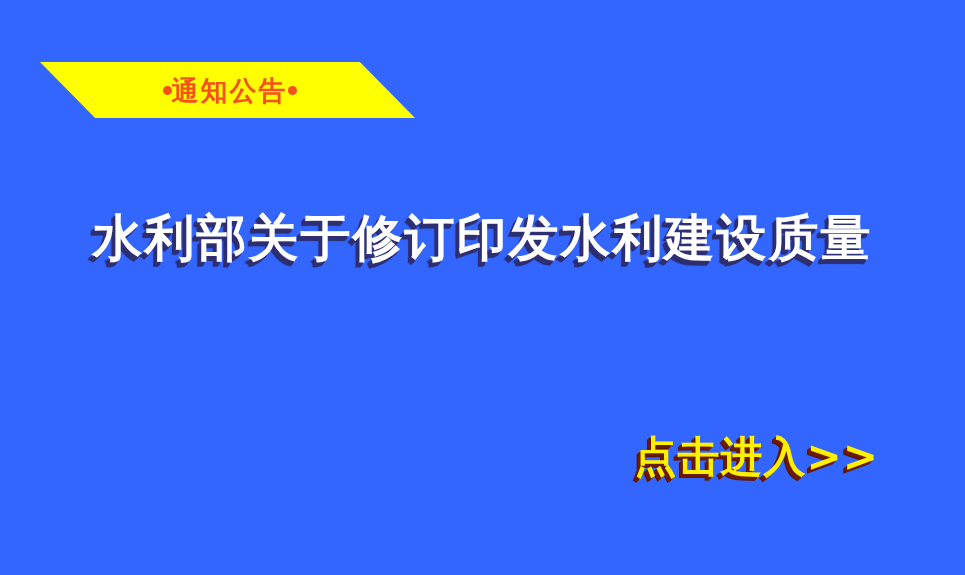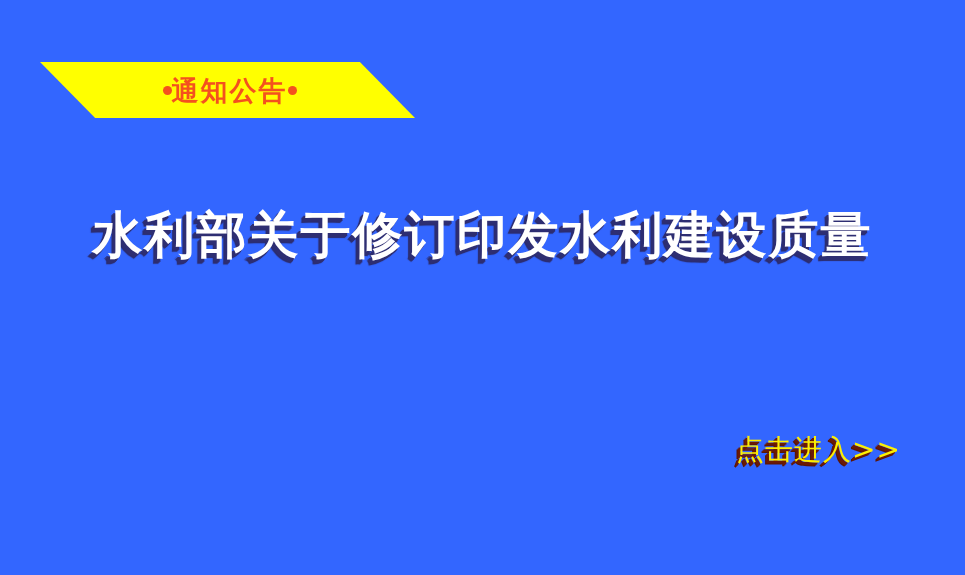--- a/index.html
+++ b/index.html
@@ -68,34 +68,34 @@
     color: #FFFFFF;
     font-size: 50px;
     font-weight: bold;
     line-height: 1.34;
     letter-spacing: 2px;
     white-space: nowrap;
     text-shadow:
       -2px  3px 0 #2E2E72,
       -3px  4px 0 #2E2E72,
       -4px  5px 1px #2B2B6B;
-    font-family: Liberation Mono, monospace;
+    font-family: Liberation Sans, sans-serif;
   }
   .headline-line {
     display: block;
   }
 
   
   .enter-link {
     position: absolute;
-    right: 64px;
+    right: 86px;
     top: 436px;
     color: #FFF000;
-    font-size: 28px;
-    font-weight: normal;
+    font-size: 42px;
+    font-weight: bold;
     line-height: 1;
     letter-spacing: 1px;
     white-space: nowrap;
     cursor: pointer;
     text-shadow:
       -2px 2px 0 #6B1A06,
       -3px 3px 0 #6B1A06,
       -4px 4px 0 #5A1505;
     font-family: "DejaVu Sans", "Liberation Sans", sans-serif;
   }

